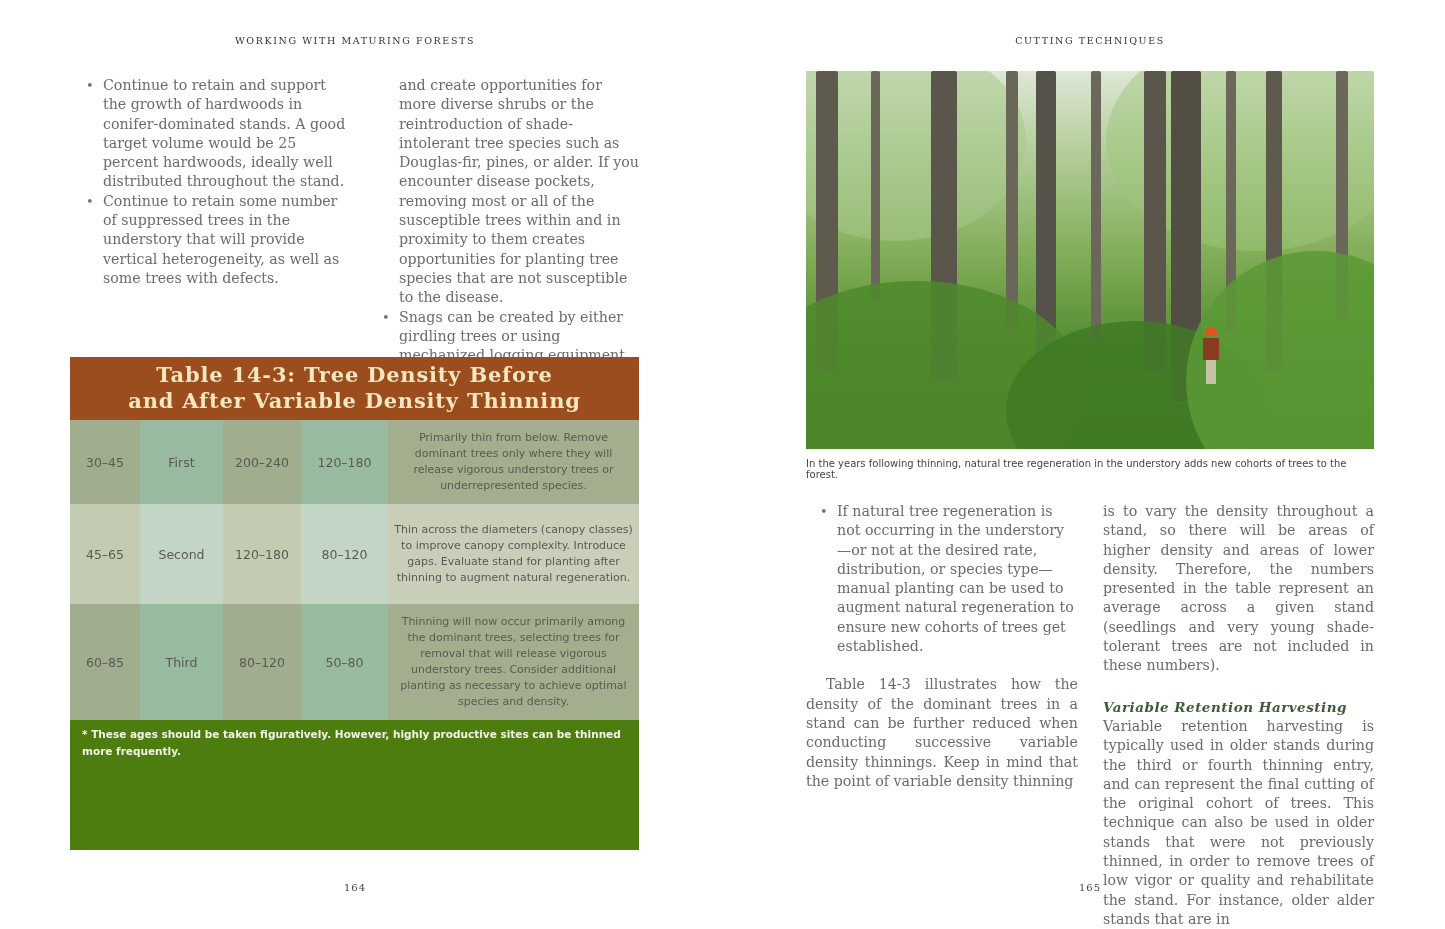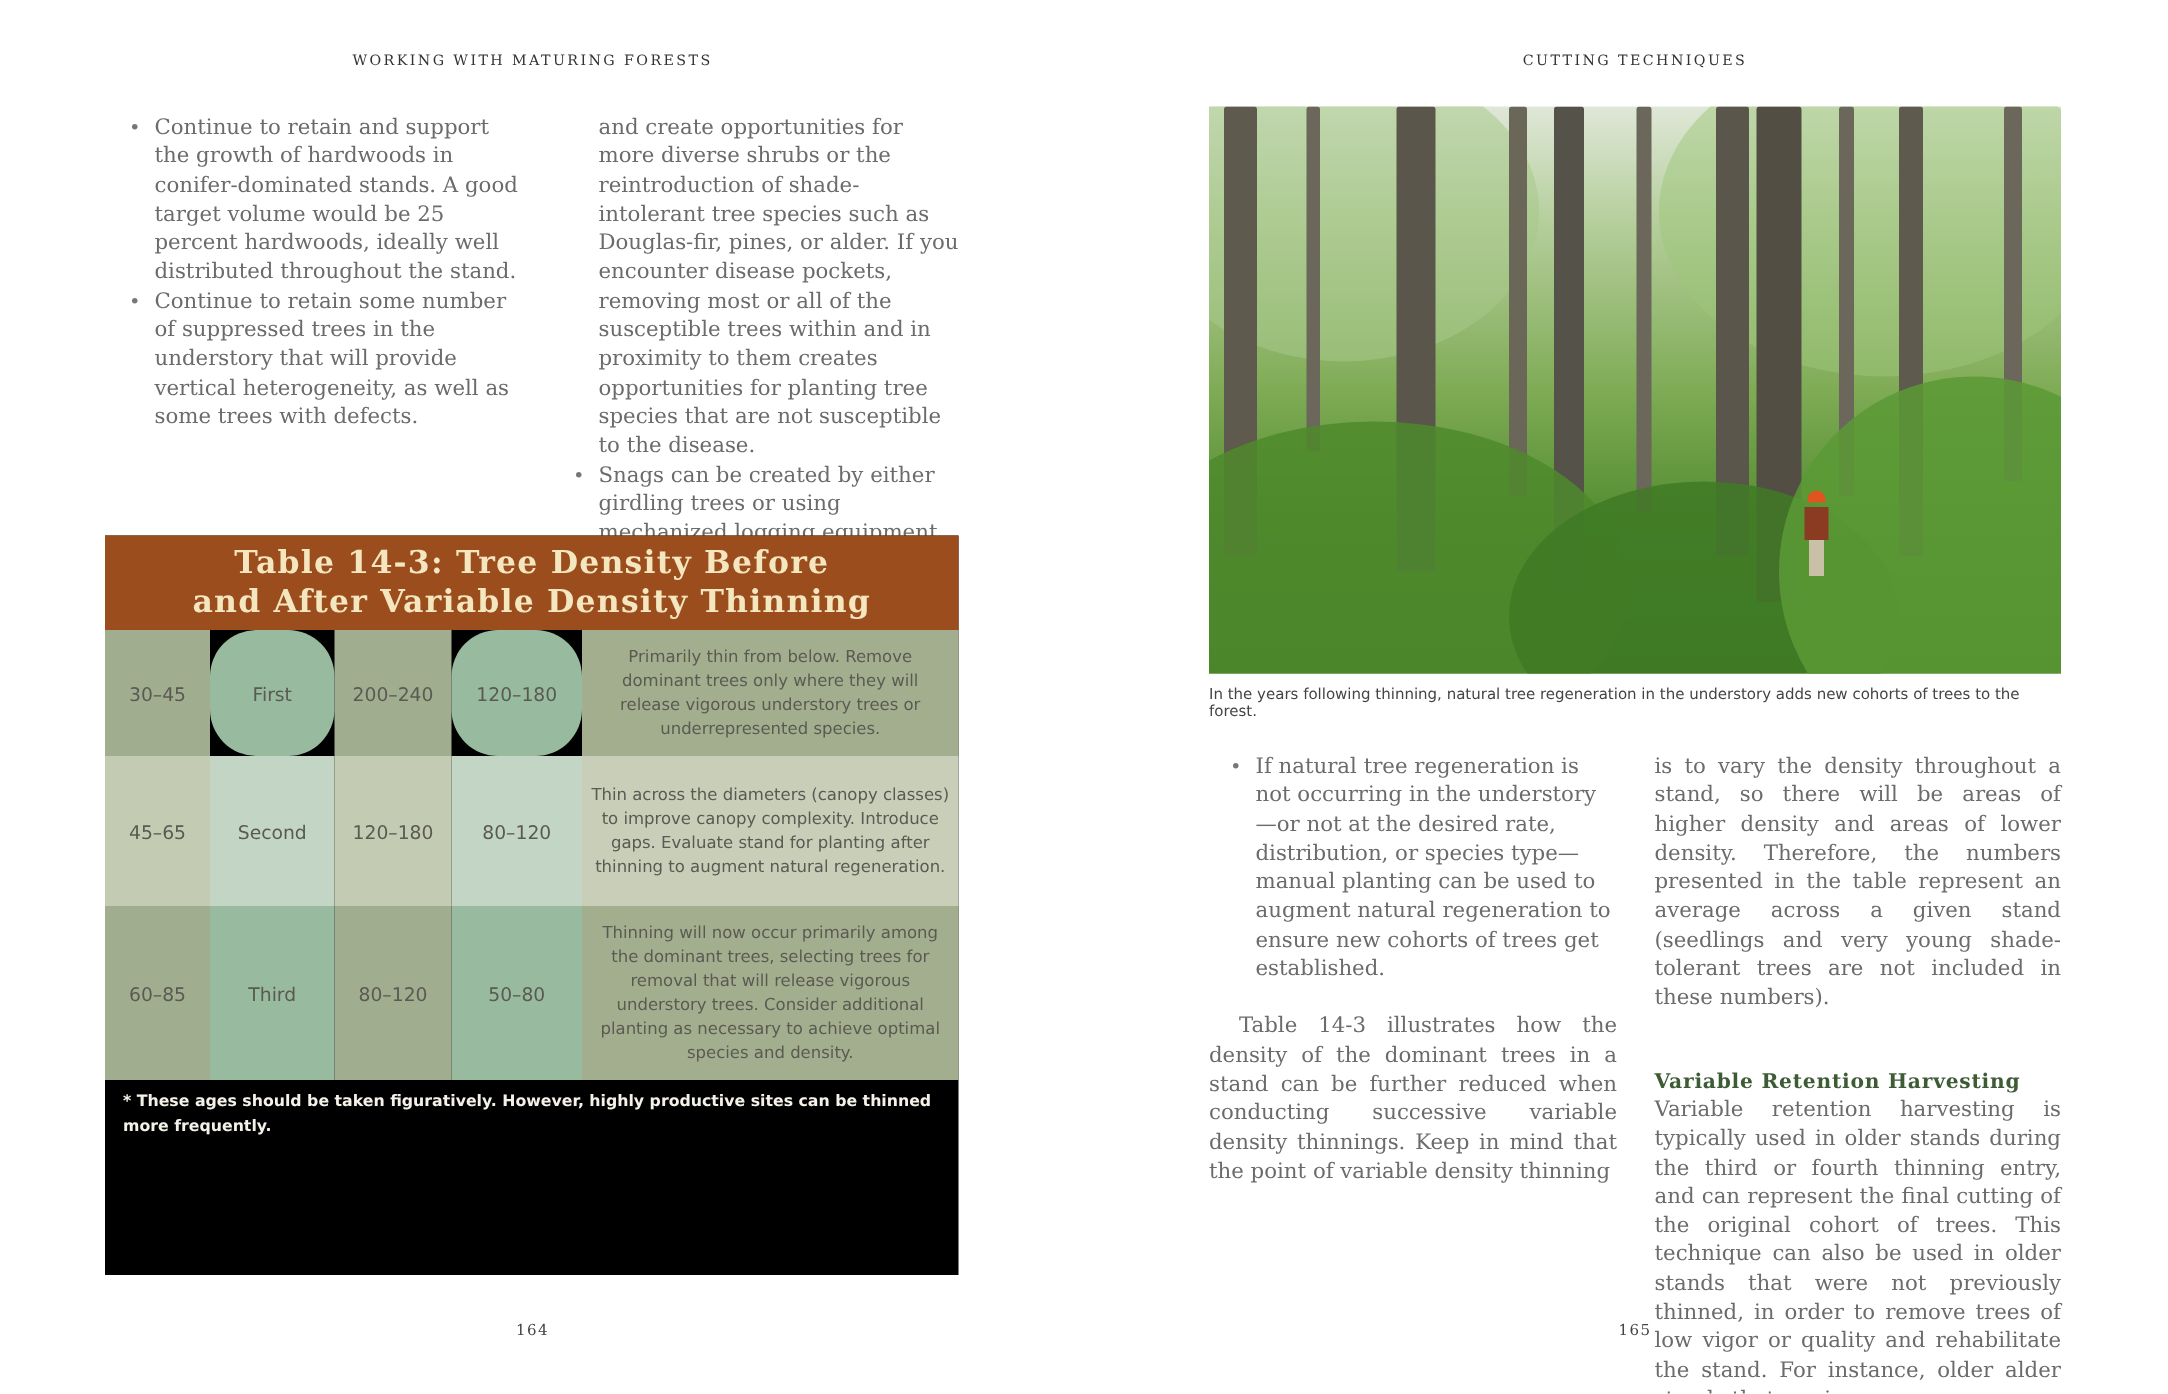--- a/index.html
+++ b/index.html
@@ -19,41 +19,41 @@
 
   .col { position: absolute; font-size: 14.2px; line-height: 19.3px; color: #6b6b6b; }
   .col p { margin: 0; }
   ul.bl { margin: 0; padding: 0; list-style: none; }
   ul.bl li { position: relative; padding-left: 17px; }
   ul.bl li::before { content: "•"; position: absolute; left: 0; top: 0; color: #777; font-size: 13px; }
   .cont { padding-left: 17px; }
   .just { text-align: justify; }
 
   
-  .tbl { position: absolute; left: 70px; top: 357px; width: 569px; height: 493px; background: #000000; }
+  .tbl { position: absolute; left: 70px; top: 357px; width: 569px; height: 493px; background: #4d7c0f; }
   .tbl-title {
     height: 63px; background: #9b4d1d; color: #f4e6bf; text-align: center;
     font-family: "DejaVu Serif", serif; font-weight: bold; font-size: 21px; line-height: 26px;
     padding-top: 5px; box-sizing: border-box; letter-spacing: 0.8px;
   }
   .grid { display: grid; grid-template-columns: 70px 83px 78px 87px 251px; }
   .th {
     height: 81px; display: flex; align-items: center; justify-content: center; text-align: center;
     font-family: "DejaVu Sans", sans-serif; font-weight: bold; font-size: 11.5px; line-height: 17px;
     color: #e4cf6e;
   }
   .th.dark { background: #647b50; }
   .th.light { background: #5f9a72; }
   .td {
     display: flex; align-items: center; justify-content: center; text-align: center;
     font-family: "DejaVu Sans", sans-serif; color: #5a5a52; font-size: 12.5px;
   }
   .td.note { font-size: 11px; line-height: 16px; padding: 0 6px; }
   .r1 { height: 84px; } .r2 { height: 100px; } .r3 { height: 116px; }
-  .r1 .c-d { background: #a1ad8f; } .r1 .c-l { background: #98bb9f; border-radius: 31px; } .r1 .c-n { background: #a3ae8e; }
+  .r1 .c-d { background: #a1ad8f; } .r1 .c-l { background: #98bb9f; } .r1 .c-n { background: #a3ae8e; }
   .r2 .c-d { background: #c4cbb3; } .r2 .c-l { background: #c3d6c5; } .r2 .c-n { background: #c8ceb8; }
   .r3 .c-d { background: #a1ad8f; } .r3 .c-l { background: #98bb9f; } .r3 .c-n { background: #a3ae8e; }
   .tbl-foot {
     height: 49px; padding: 6px 12px; box-sizing: border-box; color: #f4f2e8;
     font-family: "DejaVu Sans", sans-serif; font-weight: bold; font-size: 10.5px; line-height: 17px;
   }
 
   
   .photo {
     position: absolute; left: 806px; top: 71px; width: 568px; height: 378px; overflow: hidden;
@@ -146,17 +146,17 @@
 
 <div class="col" style="left:820px; top:502px; width:258px;">
   <ul class="bl">
     <li>If natural tree regeneration is not occurring in the understory—or not at the desired rate, distribution, or species type—manual planting can be used to augment natural regeneration to ensure new cohorts of trees get established.</li>
   </ul>
   <p class="just" style="margin-top:19px; margin-left:-14px; text-indent:20px;">Table 14-3 illustrates how the density of the dominant trees in a stand can be further reduced when conducting successive variable density thinnings. Keep in mind that the point of variable density thinning</p>
 </div>
 
 <div class="col just" style="left:1103px; top:502px; width:271px;">
   <p>is to vary the density throughout a stand, so there will be areas of higher density and areas of lower density. Therefore, the numbers presented in the table represent an average across a given stand (seedlings and very young shade-tolerant trees are not included in these numbers).</p>
-  <p class="subhead" style="margin-top:36px;">Variable Retention Harvesting</p>
+  <p class="subhead" style="margin-top:22px;font-style:italic;">Variable Retention Harvesting</p>
   <p>Variable retention harvesting is typically used in older stands during the third or fourth thinning entry, and can represent the final cutting of the original cohort of trees. This technique can also be used in older stands that were not previously thinned, in order to remove trees of low vigor or quality and rehabilitate the stand. For instance, older alder stands that are in</p>
 </div>
 
 <div class="folio folio-right">165</div>
 
 </body></html>

